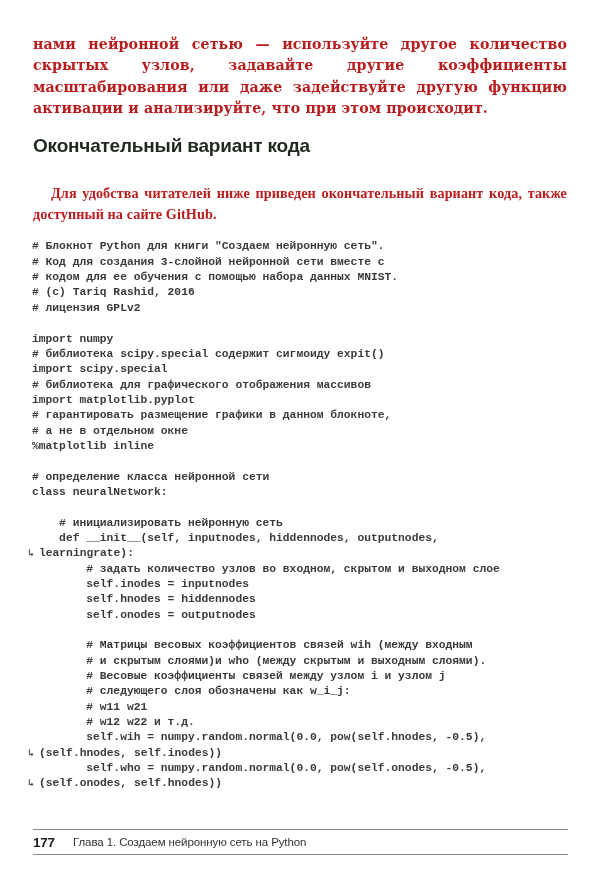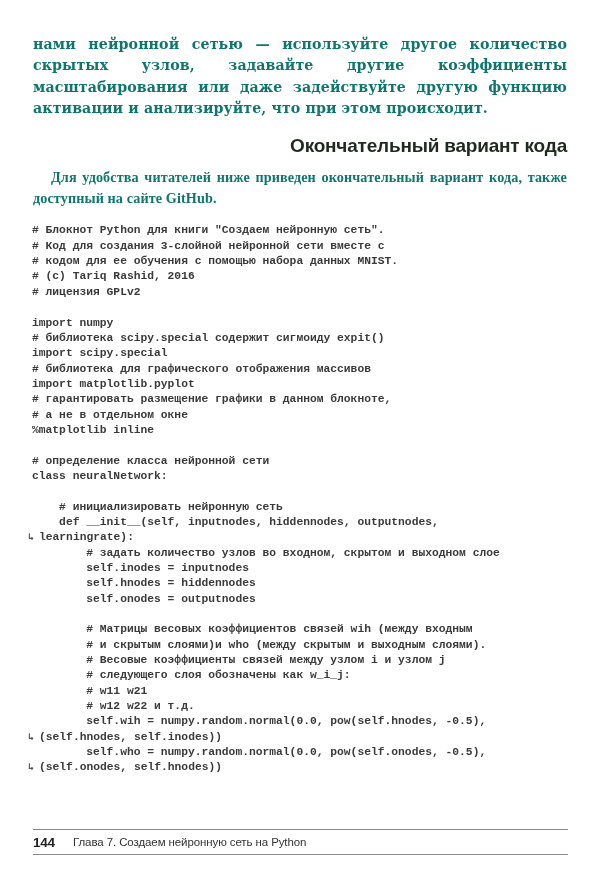--- a/index.html
+++ b/index.html
@@ -19,37 +19,36 @@
       left: 33px;
       top: 34px;
       width: 534px;
     }
     .para {
       font-family: "DejaVu Serif", "Liberation Serif", serif;
       font-weight: bold;
       font-size: 14.2px;
       line-height: 21.4px;
       letter-spacing: 0.1px;
-      color: #0f766e;
+      color: #b91c1c;
       text-align: justify;
       margin: 0;
     }
     .para.first-line-indent {
       text-indent: 18px;
       font-family: Liberation Serif, serif;
     }
     .section-title {
       font-family: "Liberation Sans", "DejaVu Sans", sans-serif;
       font-weight: bold;
       font-size: 19px;
       line-height: 24px;
       color: #1f2a1f;
-      margin: 14px 0 9px 0;
+      margin: 14px 0 25px 0;
       letter-spacing: -0.2px;
-      text-align: right;
     }
     .code {
       font-family: "Liberation Mono", "DejaVu Sans Mono", monospace;
       font-size: 11.3px;
       line-height: 15.35px;
       color: #3a3a3a;
       margin: 14px 0 0 -1px;
       white-space: pre;
       font-weight: bold;
     }
@@ -97,15 +96,15 @@
   <p class="para">нами нейронной сетью — используйте другое количество скрытых узлов, задавайте другие коэффициенты масштабирования или даже задействуйте другую функцию активации и анализируйте, что при этом происходит.</p>
 
   <h2 class="section-title">Окончательный вариант кода</h2>
 
   <p class="para first-line-indent">Для удобства читателей ниже приведен окончательный вариант кода, также доступный на сайте GitHub.</p>
 
   <div class="code" id="code-block"><span class="code-line"><span># Блокнот Python для книги "Создаем нейронную сеть".</span></span><span class="code-line"><span># Код для создания 3-слойной нейронной сети вместе с</span></span><span class="code-line"><span># кодом для ее обучения с помощью набора данных MNIST.</span></span><span class="code-line"><span># (c) Tariq Rashid, 2016</span></span><span class="code-line"><span># лицензия GPLv2</span></span><span class="code-line"><span></span></span><span class="code-line"><span>import numpy</span></span><span class="code-line"><span># библиотека scipy.special содержит сигмоиду expit()</span></span><span class="code-line"><span>import scipy.special</span></span><span class="code-line"><span># библиотека для графического отображения массивов</span></span><span class="code-line"><span>import matplotlib.pyplot</span></span><span class="code-line"><span># гарантировать размещение графики в данном блокноте,</span></span><span class="code-line"><span># а не в отдельном окне</span></span><span class="code-line"><span>%matplotlib inline</span></span><span class="code-line"><span></span></span><span class="code-line"><span># определение класса нейронной сети</span></span><span class="code-line"><span>class neuralNetwork:</span></span><span class="code-line"><span></span></span><span class="code-line"><span>    # инициализировать нейронную сеть</span></span><span class="code-line"><span>    def __init__(self, inputnodes, hiddennodes, outputnodes,</span></span><span class="code-line"><span class="cont-icon">↳</span><span>learningrate):</span></span><span class="code-line"><span>        # задать количество узлов во входном, скрытом и выходном слое</span></span><span class="code-line"><span>        self.inodes = inputnodes</span></span><span class="code-line"><span>        self.hnodes = hiddennodes</span></span><span class="code-line"><span>        self.onodes = outputnodes</span></span><span class="code-line"><span></span></span><span class="code-line"><span>        # Матрицы весовых коэффициентов связей wih (между входным</span></span><span class="code-line"><span>        # и скрытым слоями)и who (между скрытым и выходным слоями).</span></span><span class="code-line"><span>        # Весовые коэффициенты связей между узлом i и узлом j</span></span><span class="code-line"><span>        # следующего слоя обозначены как w_i_j:</span></span><span class="code-line"><span>        # w11 w21</span></span><span class="code-line"><span>        # w12 w22 и т.д.</span></span><span class="code-line"><span>        self.wih = numpy.random.normal(0.0, pow(self.hnodes, -0.5),</span></span><span class="code-line"><span class="cont-icon">↳</span><span>(self.hnodes, self.inodes))</span></span><span class="code-line"><span>        self.who = numpy.random.normal(0.0, pow(self.onodes, -0.5),</span></span><span class="code-line"><span class="cont-icon">↳</span><span>(self.onodes, self.hnodes))</span></span></div>
 </div>
 
 <div class="footer">
-  <span class="page-number">144</span>
-  <span class="running-title">Глава 7. Создаем нейронную сеть на Python</span>
+  <span class="page-number">177</span>
+  <span class="running-title">Глава 1. Создаем нейронную сеть на Python</span>
 </div>
 
 </body></html>

